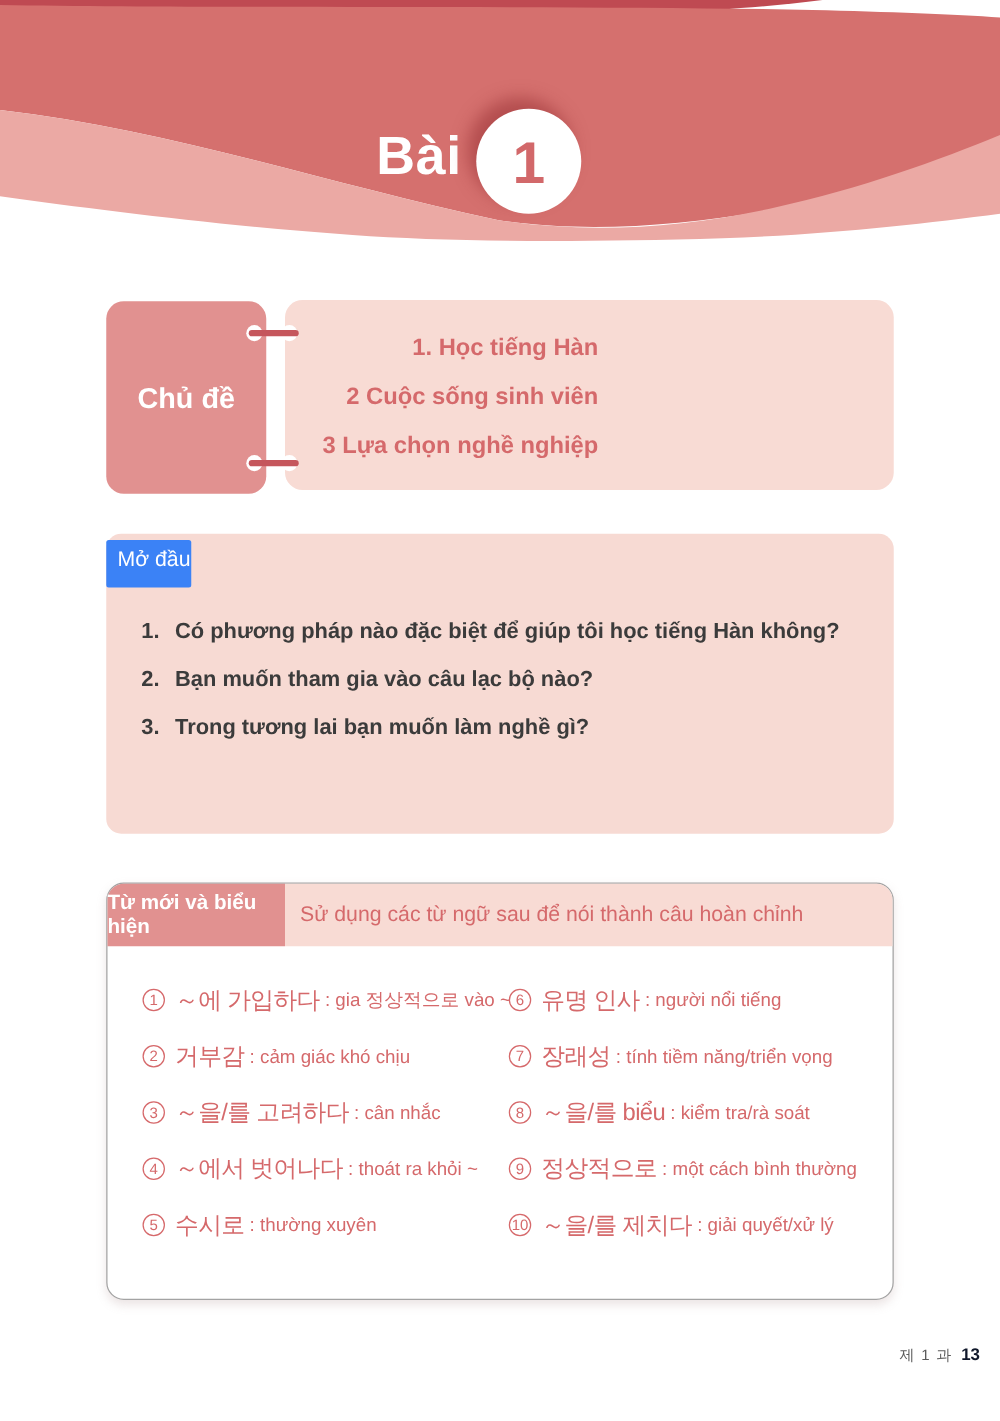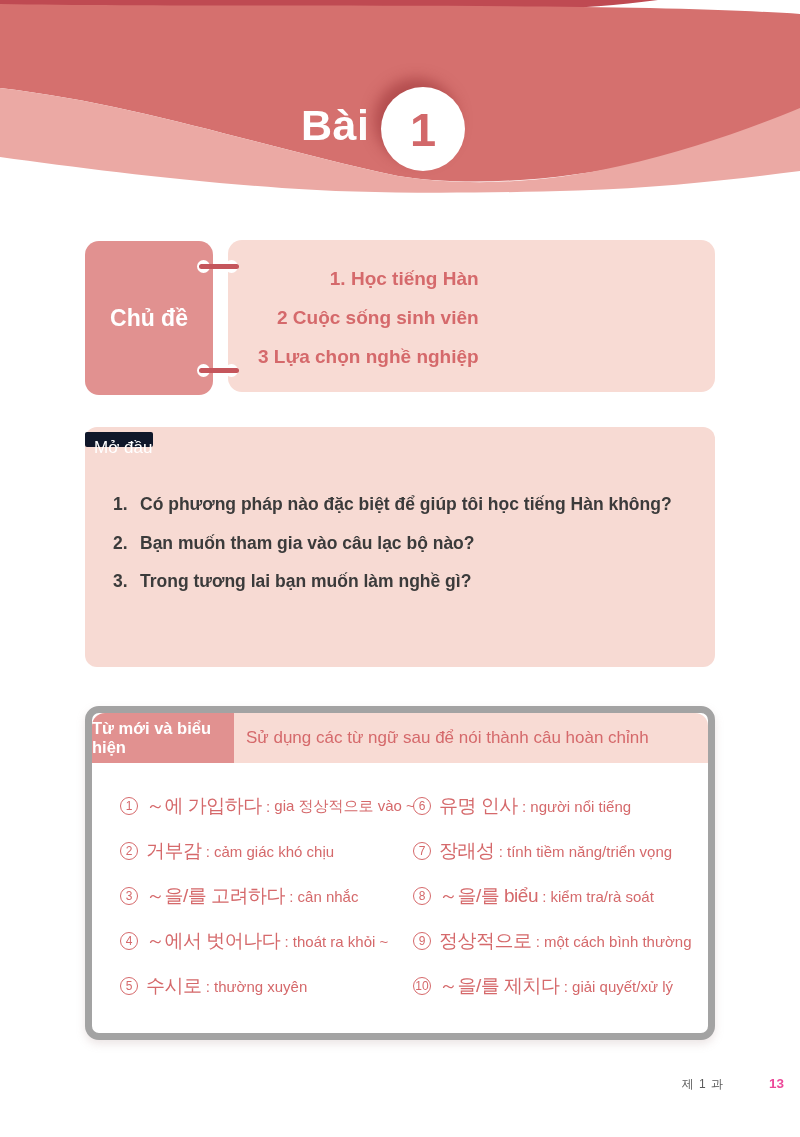--- a/index.html
+++ b/index.html
@@ -39,32 +39,32 @@
   .pin .hole.right{left:28px;}
   .pin .bar{position:absolute;left:2px;top:4px;width:40px;height:5px;border-radius:2.5px;background:#c5565c;}
   .pin-top{left:197px;top:260px;width:44px;height:13px;}
   .pin-bottom{left:197px;top:364px;width:44px;height:13px;}
   
   .intro-body{
     position:absolute;left:85px;top:427px;width:630px;height:240px;border-radius:12px;
     background:#f7dad3;
   }
   .intro-tab{
-    position:absolute;left:0;top:5px;width:68px;height:15px;background:#0f172a;border-radius:2px;
+    position:absolute;left:0;top:5px;width:68px;height:38px;background:#3b82f6;border-radius:2px;
     color:#ffffff;font-size:17px;line-height:31px;padding-left:9px;box-sizing:border-box;
   }
   .intro-questions{
     list-style:none;margin:0;padding:68px 20px 0 28px;display:flex;flex-direction:column;row-gap:19.5px;
   }
   .question{display:flex;color:#3b3b3b;font-size:17.5px;font-weight:bold;line-height:19px;}
   .q-num{width:27px;flex:none;}
   
   .vocab-box{
     position:absolute;left:85px;top:706px;width:630px;height:334px;border-radius:14px;
-    background:#ffffff;border:7px solid #a3a3a3;box-sizing:border-box;
+    background:#ffffff;border:1px solid #a3a3a3;box-sizing:border-box;
     box-shadow:0 4px 8px rgba(180,150,150,.25);
   }
   .vocab-header{display:flex;height:50px;}
   .vocab-label{
     width:142px;flex:none;background:#e19190;border-top-left-radius:13px;
     color:#ffffff;font-size:16.5px;font-weight:bold;
     display:flex;align-items:center;justify-content:center;
   }
   .vocab-subtitle{
     flex:1;background:#f8dbd4;border-top-right-radius:13px;color:#d5696b;font-size:17px;
@@ -81,21 +81,21 @@
     font-size:12px;line-height:1;margin-right:8px;box-sizing:border-box;
   }
   .v-kr{font-size:19px;font-weight:normal;letter-spacing:-.5px;}
   .v-sep{font-size:15px;white-space:pre;}
   .v-vn{font-size:15px;}
   
   .footer{
     position:absolute;right:45px;top:1076px;display:flex;align-items:baseline;column-gap:7px;
   }
   .footer .chapter{font-size:12px;color:#5b5b5b;letter-spacing:1px;}
-  .footer .pagenum{font-size:13.5px;font-weight:bold;color:#ec4899;margin-left:38px;}
+  .footer .pagenum{font-size:13.5px;font-weight:bold;color:#0f172a;}
 </style>
 </head>
 <body>
 
 <div class="page">
 
   <div class="header">
     <svg width="800" height="210" viewBox="0 0 800 210">
       <path d="M0 0 L658 0 C620 5 575 8.5 540 9 L0 9 Z" fill="#bf4a52"></path>
       <path d="M0 4 C180 7 460 4 650 8 C710 9.5 765 11.5 800 14 L800 118 C758 131 702 149 640 163 C558 181 468 187 398 176 C258 146 138 104 0 88 Z" fill="#d5706e"></path>

